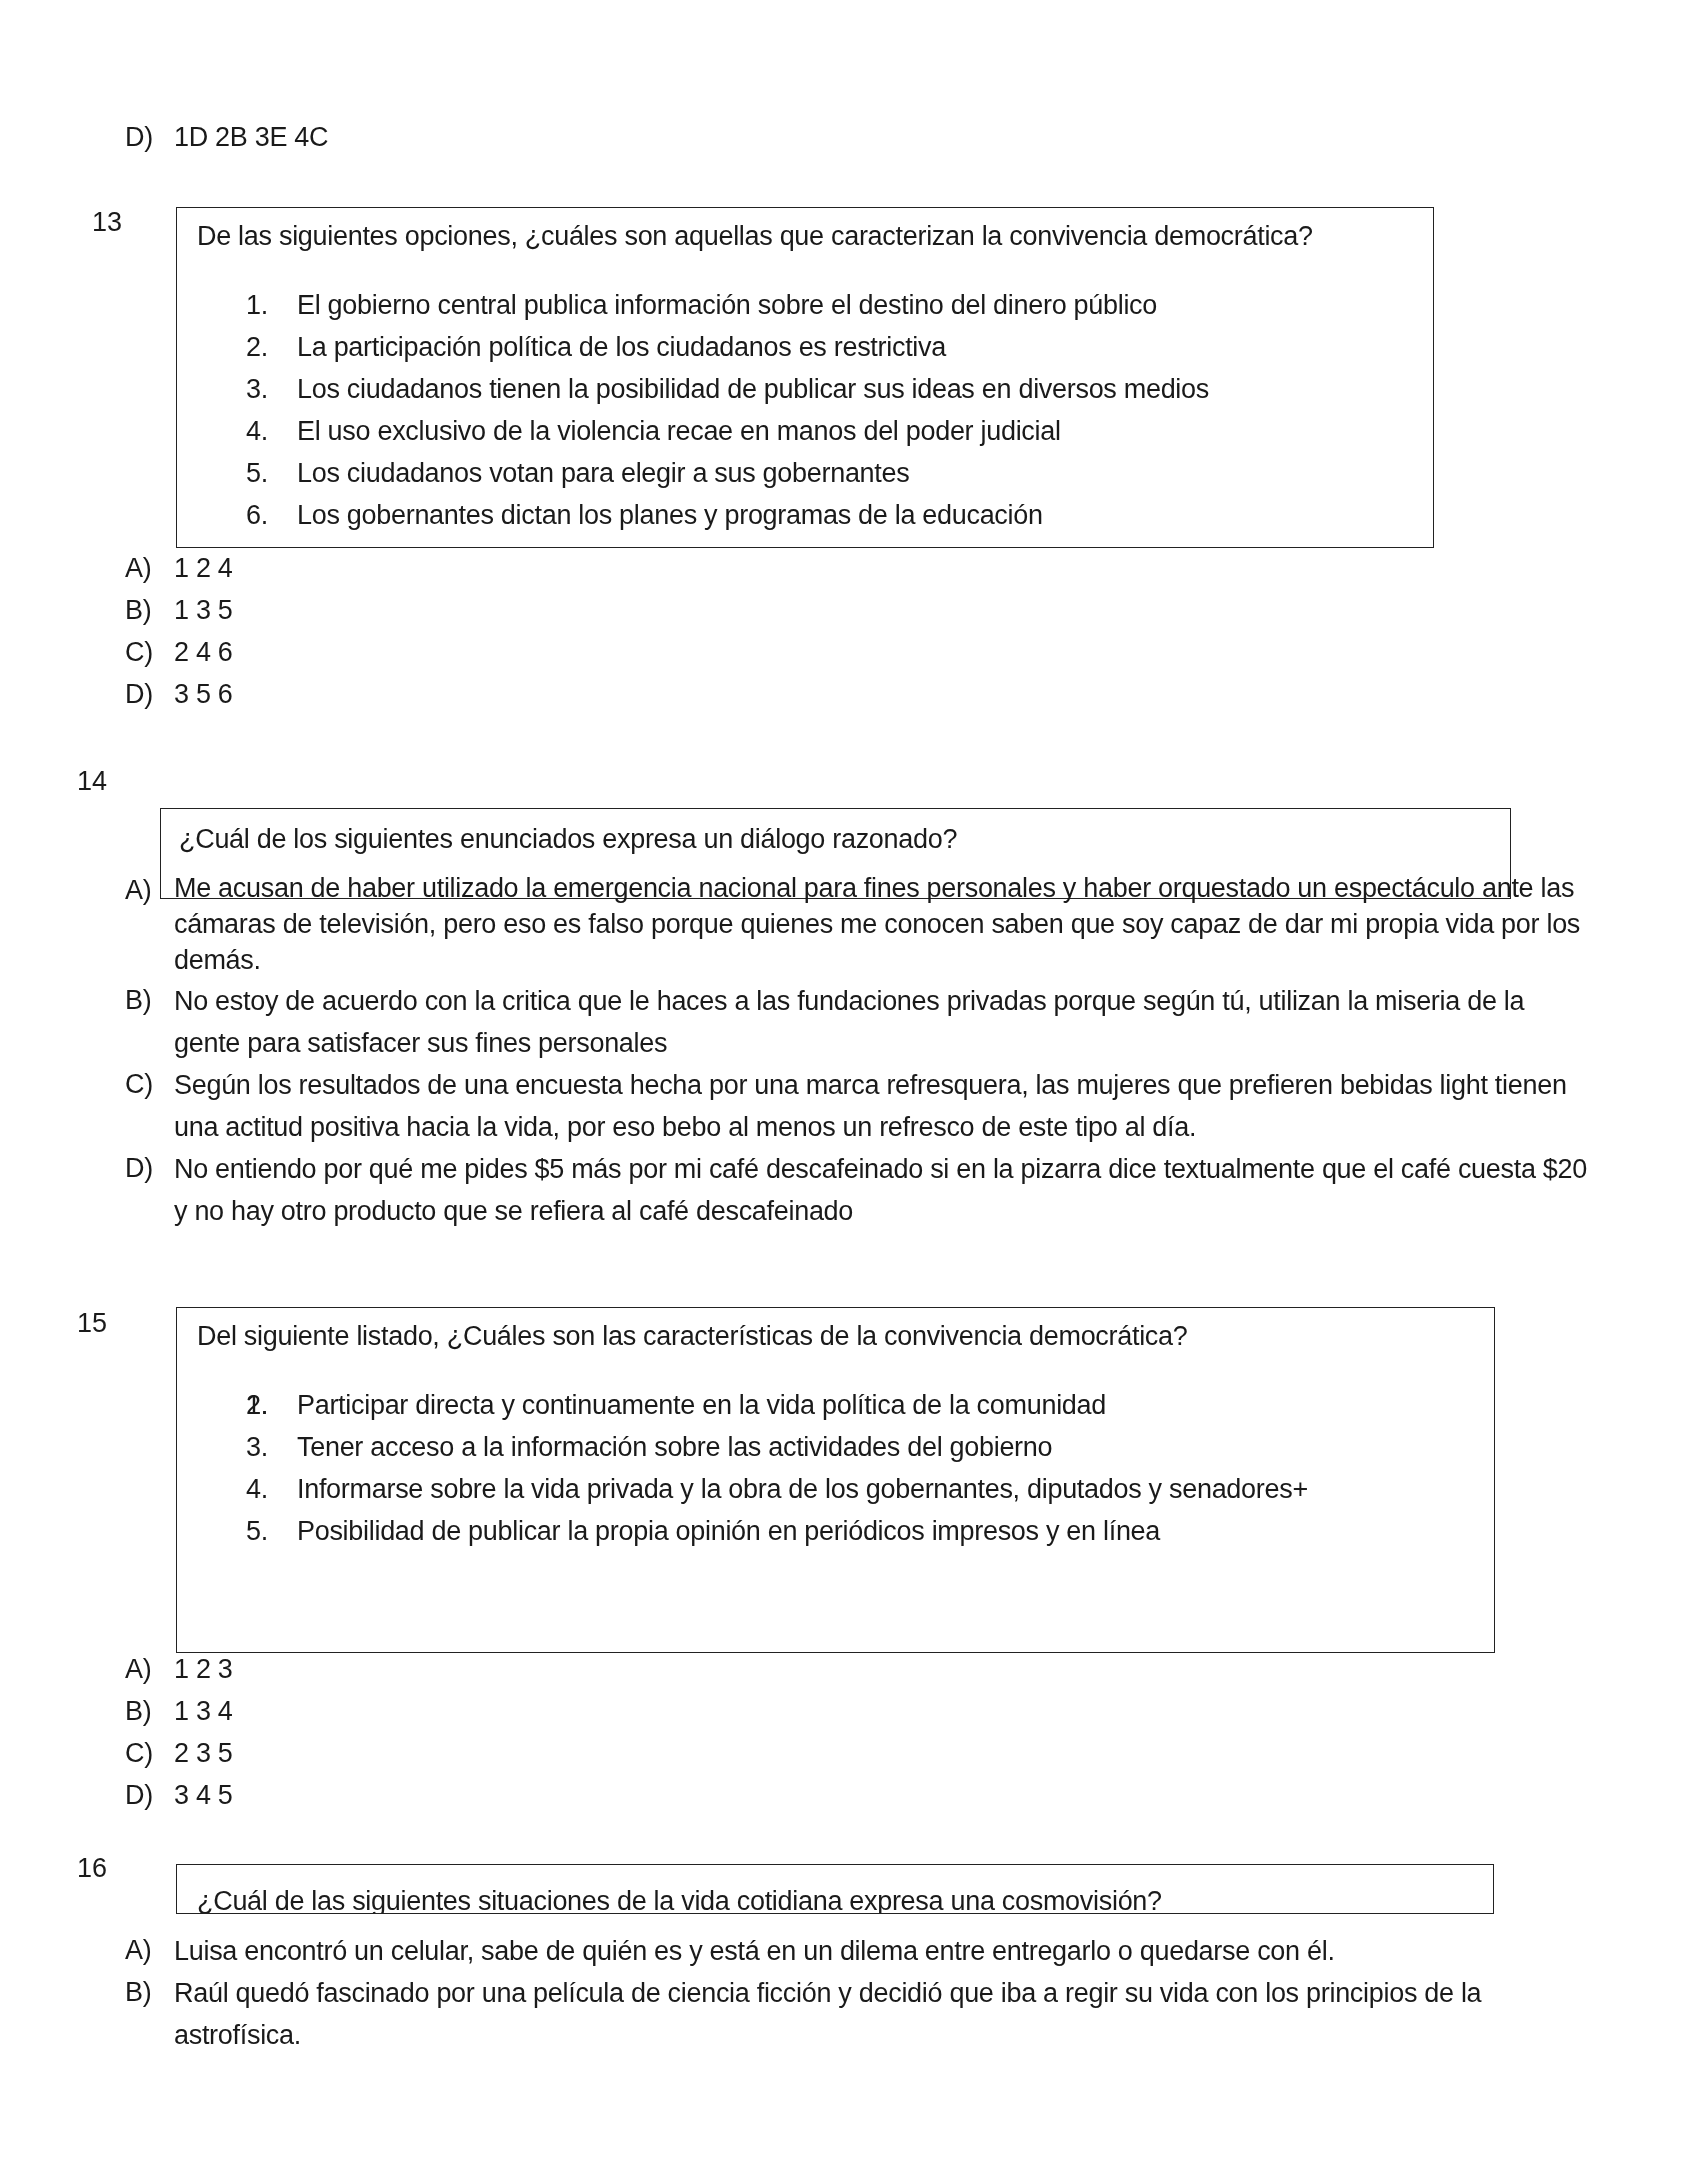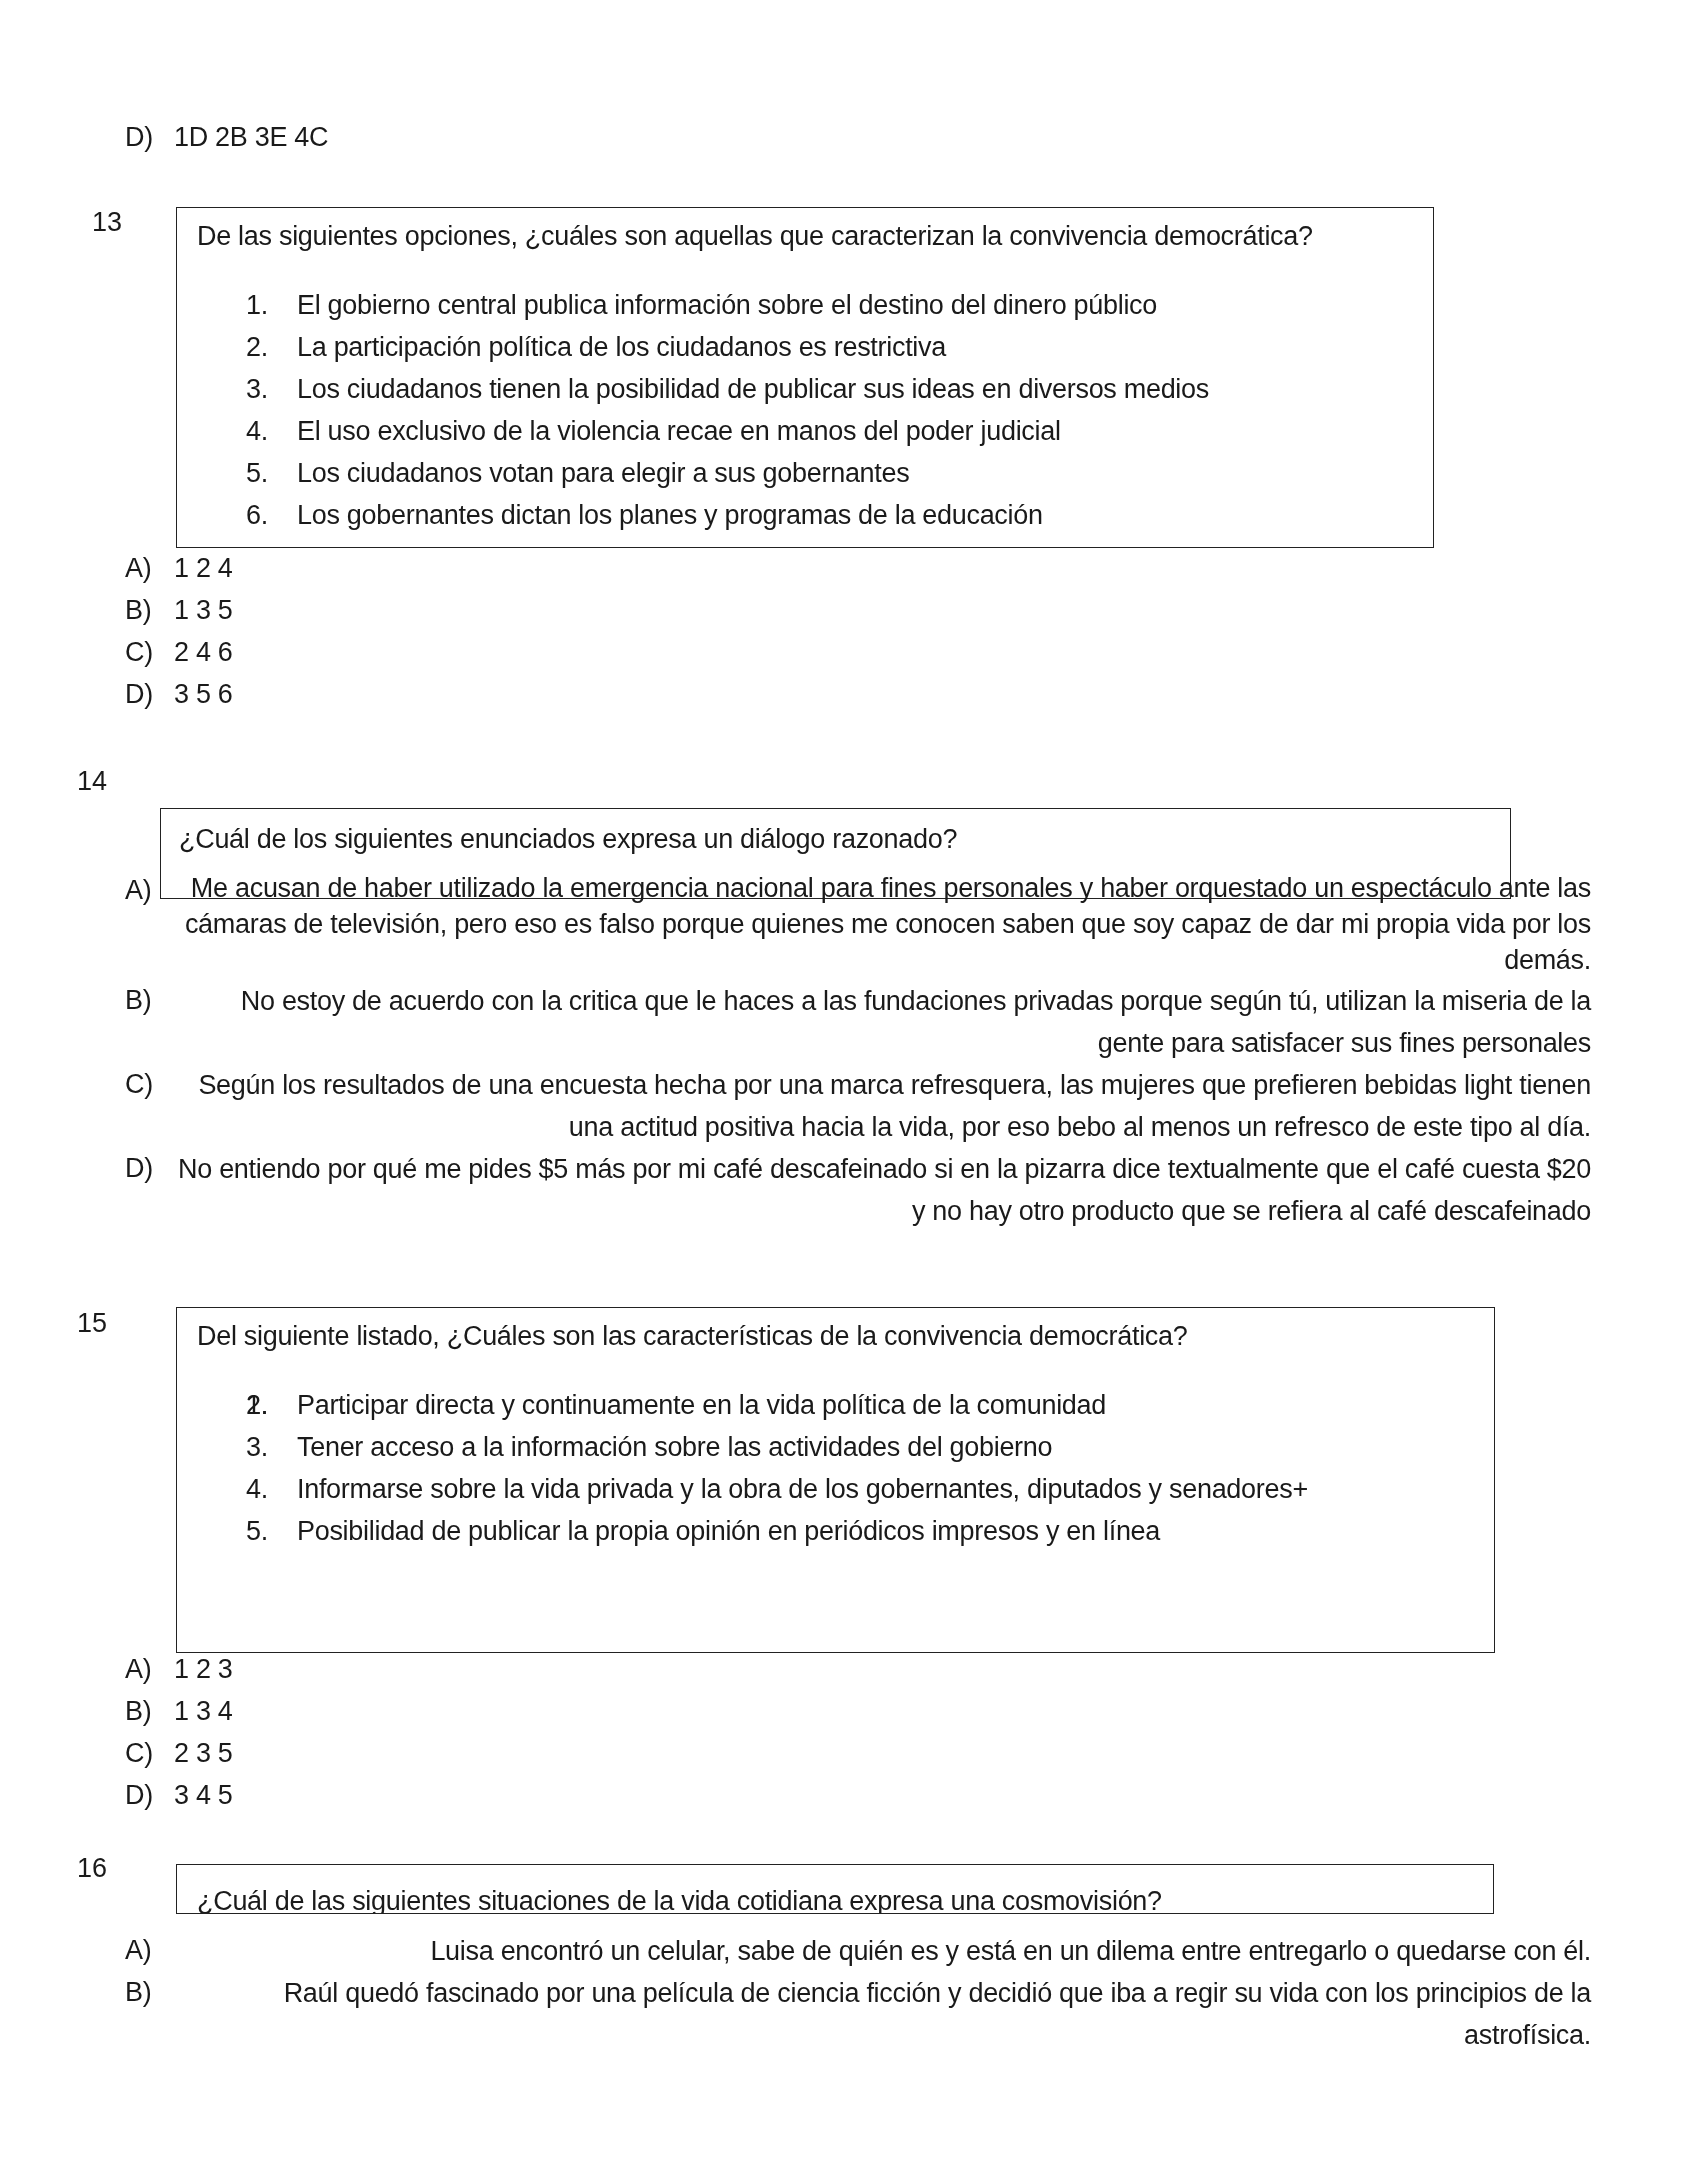--- a/index.html
+++ b/index.html
@@ -9,21 +9,21 @@
   }
   .qnum { position:absolute; font-size:27px; line-height:33px; }
   .box { position:absolute; border:1.6px solid #222; box-sizing:border-box; }
   .box .stem { position:absolute; font-size:27px; line-height:36px; white-space:nowrap; letter-spacing:-0.3px; }
   .box .items { position:absolute; margin:0; padding:0; list-style:none; }
   .box .items li { font-size:27px; line-height:42px; white-space:nowrap; letter-spacing:-0.3px; position:relative; padding-left:51px; }
   .box .items li .n { position:absolute; left:0; }
   .opt { position:absolute; left:125px; font-size:27px; line-height:41px; letter-spacing:-0.3px; }
   .opt .l { position:absolute; left:0; top:0; }
   .opt .txt { display:block; margin-left:49px; width:1417px; }
-  .opt.tall .txt { line-height:42px;text-align:right; }
+  .opt.tall .txt { line-height:42px; }
 </style>
 </head>
 <body>
 
 <div class="opt" style="top:117px;">
   <span class="l">D)</span>
   <span class="txt">1D 2B 3E 4C</span>
 </div>
 
 <div class="qnum" style="left:74px; top:206px;margin-left:18px;">13</div>

